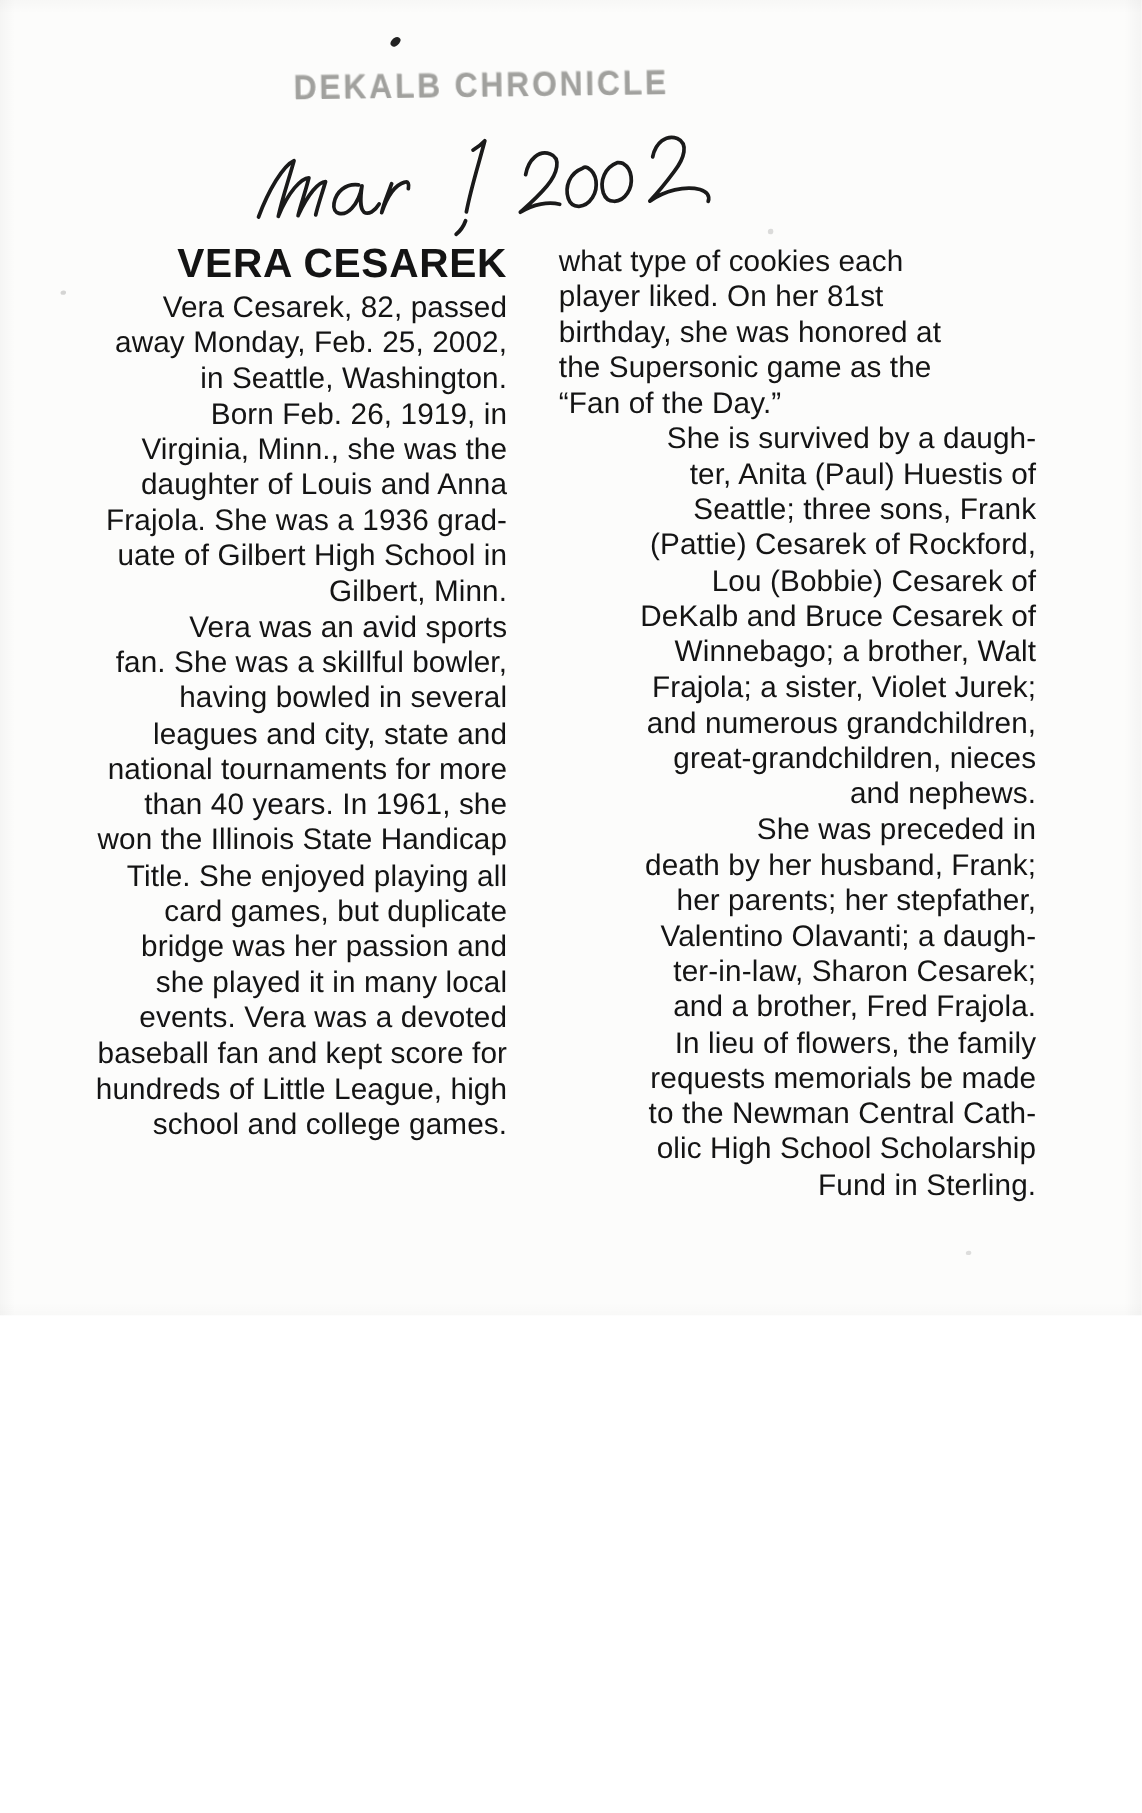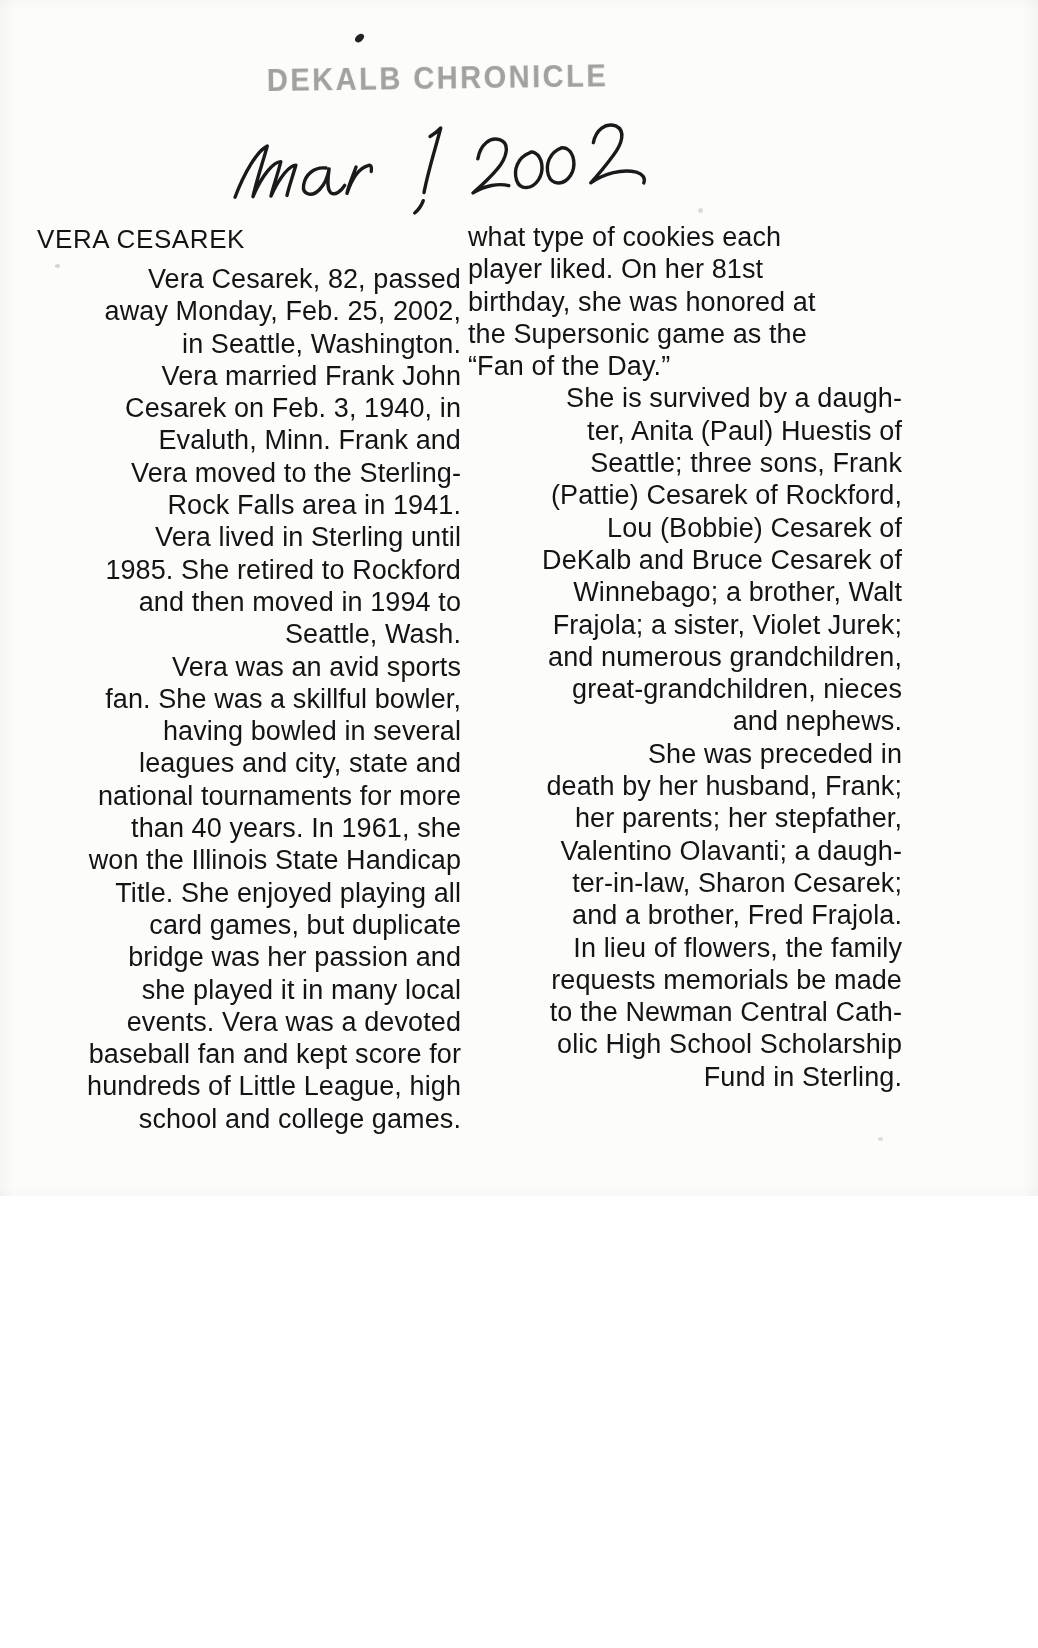--- a/index.html
+++ b/index.html
@@ -53,27 +53,27 @@
   .hw-number { left: 848px; top: 1456px; transform: rotate(2deg); }
 
   
   .col {
     position: absolute;
     font-size: 27px;
     line-height: 32.3px;
     letter-spacing: 0.1px;
   }
   .col-left  { left: 37px;  top: 221px; width: 424px; }
-  .col-right { left: 468px; top: 221px; width: 434px; }
+  .col-right { left: 508px; top: 221px; width: 434px; }
   .obit-title {
     margin: 0 0 5px 0;
-    font-size: 26px;
+    font-size: 37px;
     line-height: 37px;
-    font-weight: normal;
-    text-align: left;
+    font-weight: bold;
+    text-align: right;
     letter-spacing: 0.6px;
   }
   .para { margin: 0; }
   .para.indent { text-indent: 34px; text-align: right; }
 
   
   .speck { position: absolute; background: #222; border-radius: 60% 40% 55% 45%; }
   .speck-1 { left: 356px; top: 33px;  width: 7px; height: 10px; transform: rotate(38deg); }
   .speck-2 { left: 55px;  top: 264px; width: 5px; height: 4px;  opacity: 0.18; }
   .speck-3 { left: 698px; top: 208px; width: 5px; height: 5px;  opacity: 0.15; }
@@ -119,21 +119,21 @@
       <path d="M336,42 C324,46 319,58 322,69 C325,79 337,80 344,70 C350,61 349,48 341,43 C339,42 337,42 336,42"></path>
 
       <path d="M368,38 C371,25 381,18 391,22 C401,27 397,40 387,52 C379,62 371,71 364,78 C378,69 396,65 410,69 C416,71 419,75 417,80"></path>
     </g>
   </svg>
 
   <div class="col col-left">
     <h1 class="obit-title">VERA CESAREK</h1>
     <div class="col-body">
         <p class="para indent">Vera Cesarek, 82, passed<br>away Monday, Feb. 25, 2002,<br>in Seattle, Washington.</p>
-        <p class="para indent">Vera married Frank John<br>Cesarek on Feb. 3, 1940, in<br>Evaluth, Minn. Frank and<br>Vera moved to the Sterling-<br>Rock Falls area in 1941.<br>Vera lived in Sterling until<br>1985. She retired to Rockford<br>and then moved in 1994 to<br>Seattle, Wash.</p>
+        <p class="para indent">Born Feb. 26, 1919, in<br>Virginia, Minn., she was the<br>daughter of Louis and Anna<br>Frajola. She was a 1936 grad-<br>uate of Gilbert High School in<br>Gilbert, Minn.</p>
         <p class="para indent">Vera was an avid sports<br>fan. She was a skillful bowler,<br>having bowled in several<br>leagues and city, state and<br>national tournaments for more<br>than 40 years. In 1961, she<br>won the Illinois State Handicap<br>Title. She enjoyed playing all<br>card games, but duplicate<br>bridge was her passion and<br>she played it in many local<br>events. Vera was a devoted<br>baseball fan and kept score for<br>hundreds of Little League, high<br>school and college games.</p>
       </div>
   </div>
 
   <div class="col col-right">
     <div class="col-body">
         <p class="para">what type of cookies each<br>player liked. On her 81st<br>birthday, she was honored at<br>the Supersonic game as the<br>“Fan of the Day.”</p>
         <p class="para indent">She is survived by a daugh-<br>ter, Anita (Paul) Huestis of<br>Seattle; three sons, Frank<br>(Pattie) Cesarek of Rockford,<br>Lou (Bobbie) Cesarek of<br>DeKalb and Bruce Cesarek of<br>Winnebago; a brother, Walt<br>Frajola; a sister, Violet Jurek;<br>and numerous grandchildren,<br>great-grandchildren, nieces<br>and nephews.</p>
         <p class="para indent">She was preceded in<br>death by her husband, Frank;<br>her parents; her stepfather,<br>Valentino Olavanti; a daugh-<br>ter-in-law, Sharon Cesarek;<br>and a brother, Fred Frajola.</p>
         <p class="para indent">In lieu of flowers, the family<br>requests memorials be made<br>to the Newman Central Cath-<br>olic High School Scholarship<br>Fund in Sterling.</p>

